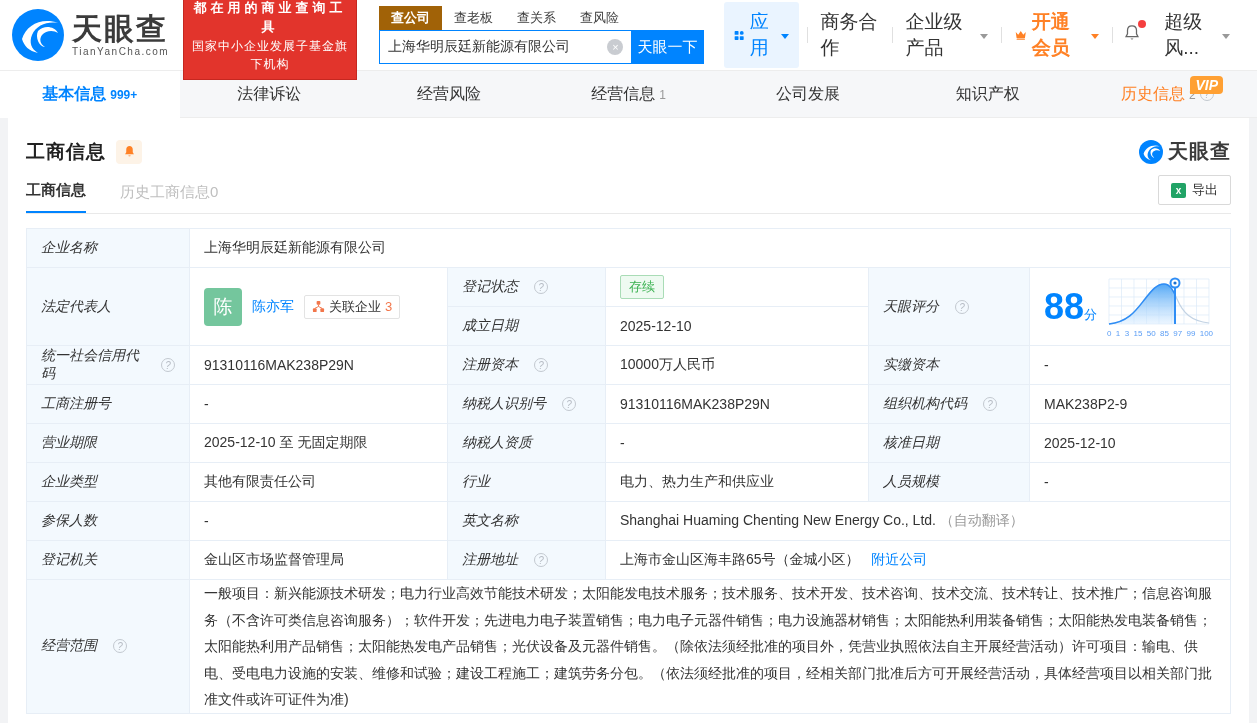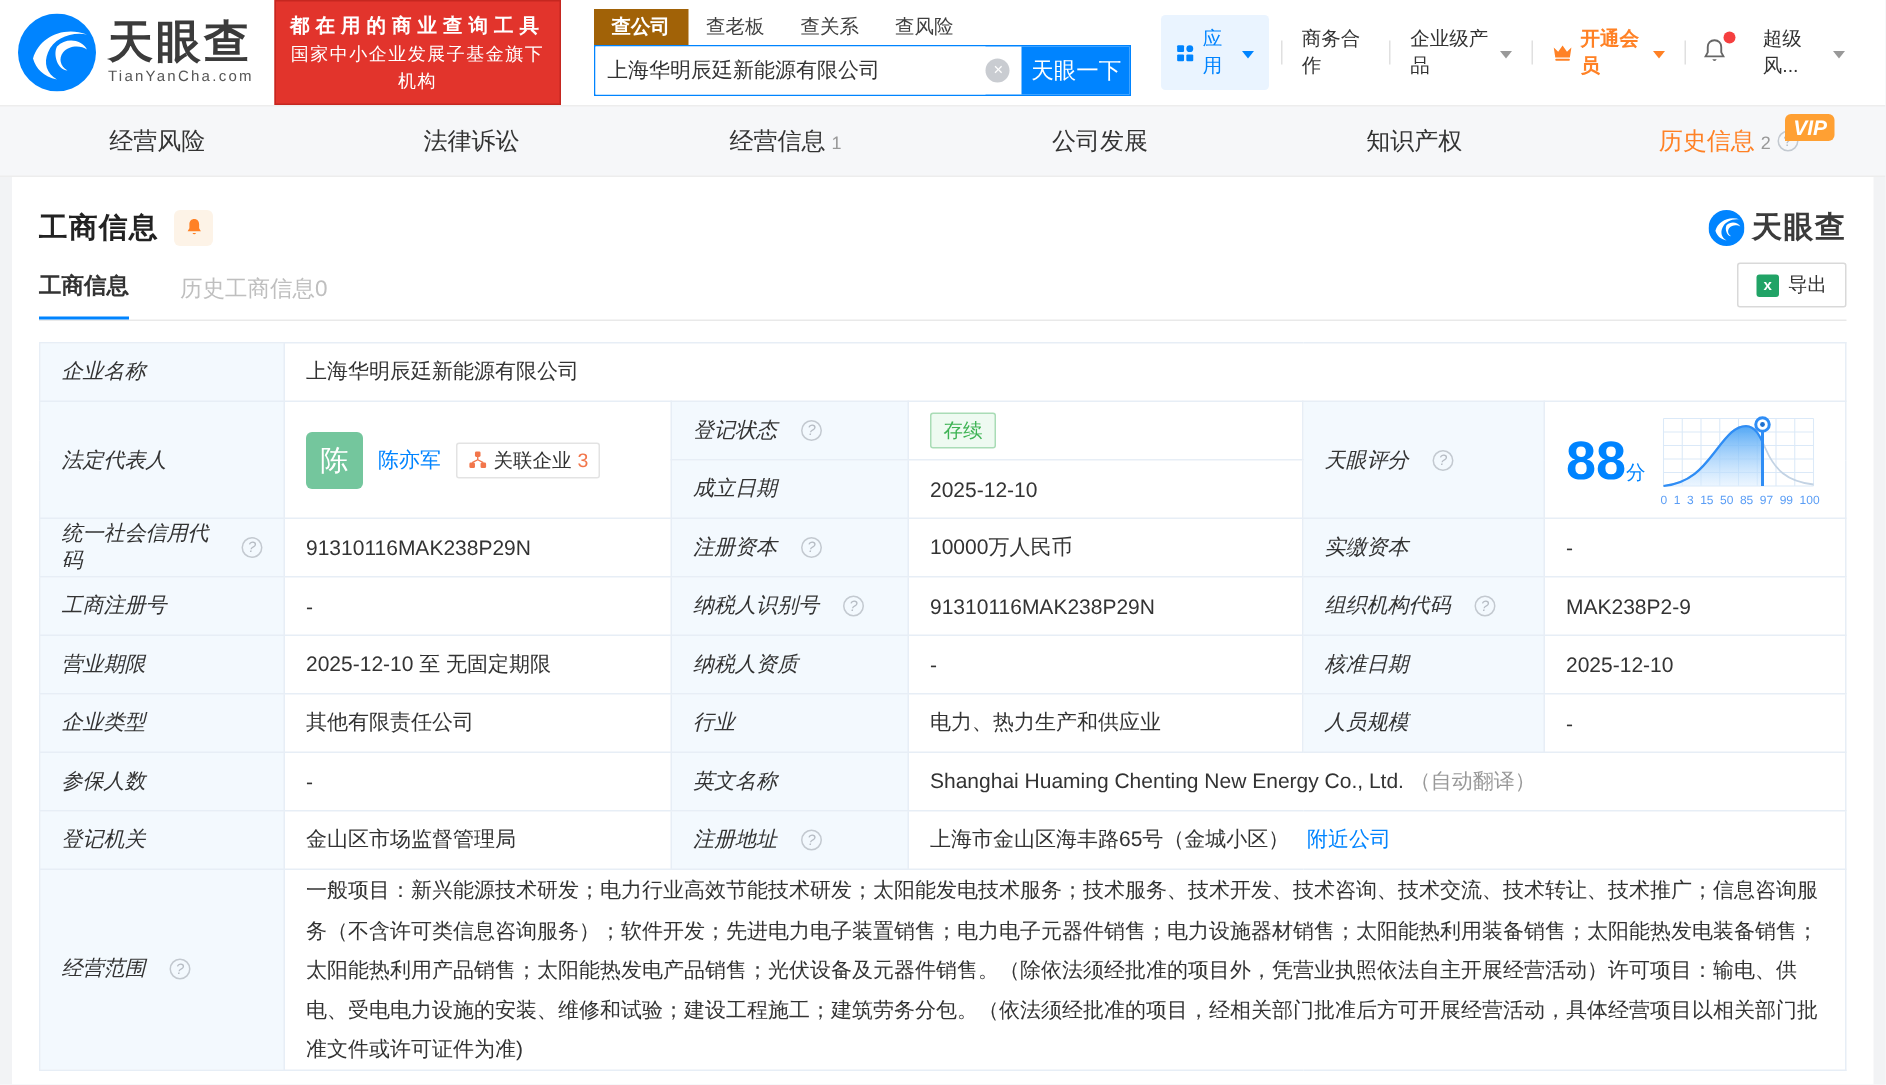--- a/index.html
+++ b/index.html
@@ -21,21 +21,21 @@
   .search-tabs { display:flex; align-items:flex-end; height:24px; }
   .search-tab { font-size:13px; padding:3px 12px; color:#404040; cursor:pointer; }
   .search-tab.active { background:#a16207; color:#fff; font-weight:bold; }
   .search-row { display:flex; height:34px; border:1px solid #0084ff; }
   .search-input { flex:1; border:none; outline:none; font-size:14px; padding:0 8px; color:#333;
     font-family:"Liberation Sans","DejaVu Sans",sans-serif; }
   .clear-icon { width:16px; height:16px; border-radius:50%; background:#c9ccd1; color:#fff;
     font-size:11px; line-height:16px; text-align:center; align-self:center; margin-right:8px; cursor:pointer; }
   .search-btn { width:72px; background:#0084ff; color:#fff; border:none; font-size:15px; cursor:pointer;
     font-family:"Liberation Sans","DejaVu Sans",sans-serif; }
-  .top-nav { margin-left:auto; display:flex; align-items:center; font-size:13px;padding-left:20px; }
+  .top-nav { margin-left:auto; display:flex; align-items:center; font-size:19px;padding-left:20px; }
   .nav-item { display:flex; align-items:center; gap:5px; padding:0 13px; cursor:pointer; color:#333; position:relative; }
   .nav-sep { width:1px; height:16px; background:#e0e0e0; }
   .apps-pill { background:#eaf4ff; color:#0084ff; border-radius:3px; padding:7px 10px; margin-right:8px; }
   .caret { width:0; height:0; border-left:4px solid transparent; border-right:4px solid transparent;
     border-top:5px solid #999; margin-top:2px; }
   .apps-pill .caret { border-top-color:#0084ff; }
   .vip-nav { color:#ff8125; font-weight:bold; }
   .vip-nav .caret { border-top-color:#ff8125; }
   .bell-wrap { position:relative; padding:0 10px; cursor:pointer; }
   .red-dot { position:absolute; top:-4px; right:5px; width:8px; height:8px; border-radius:50%; background:#f53f3f; }
@@ -169,25 +169,29 @@
       <span class="red-dot"></span>
     </div>
     <div class="nav-item">
       <span>超级风...</span>
       <span class="caret"></span>
     </div>
   </nav>
 </header>
 
 <nav class="main-tabs">
+  <div class="main-tab active">
+    <span>基本信息</span>
+    <span class="tab-count">999+</span>
+  </div>
+  <div class="main-tab">
+    <span>法律诉讼</span>
+  </div>
   <div class="main-tab">
     <span>经营风险</span>
-  </div>
-  <div class="main-tab">
-    <span>法律诉讼</span>
   </div>
   <div class="main-tab">
     <span>经营信息</span>
     <span class="tab-count">1</span>
   </div>
   <div class="main-tab">
     <span>公司发展</span>
   </div>
   <div class="main-tab">
     <span>知识产权</span>

